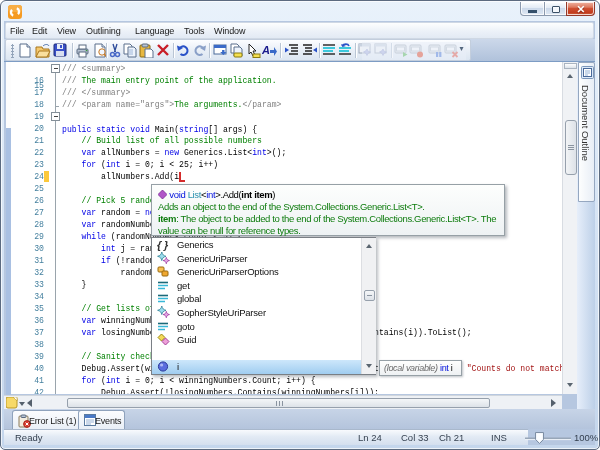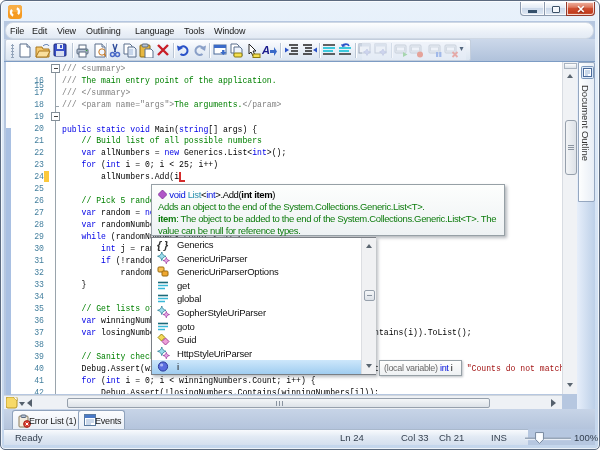--- a/index.html
+++ b/index.html
@@ -9,21 +9,21 @@
 
 .wb{position:absolute;top:1px;height:14px;border:1px solid #8b99ad;border-top:none;box-shadow:inset 0 0 0 1px rgba(255,255,255,.75)}
 #wbmin{left:519px;width:25px;border-radius:0 0 0 4px;background:linear-gradient(#fbfdfe,#e3ebf5 45%,#ccd9ea 50%,#dfe9f4)}
 #wbmax{left:543px;width:23px;border-radius:0;background:linear-gradient(#fbfdfe,#e3ebf5 45%,#ccd9ea 50%,#dfe9f4)}
 #wbcls{left:565px;width:29px;border-radius:0 0 4px 0;border-color:#93392a;background:linear-gradient(#f0b4a2,#dd7a60 40%,#cf4f31 50%,#c23c1e 80%,#d3633f)}
 #wbmin b{position:absolute;left:7px;top:8px;width:9px;height:2.5px;background:#35506b}
 #wbmax b{position:absolute;left:6.5px;top:3.5px;width:8px;height:7px;border:1.5px solid #3b5167;border-radius:1px;background:rgba(255,255,255,.75)}
 #wbcls b{position:absolute;left:8px;top:2px;width:12px;height:10px;color:#fff;font-size:10.5px;font-weight:bold;text-align:center;line-height:10px;text-shadow:0 1px 1px #7c2413}
 #client{position:absolute;left:3px;top:20px;width:591px;height:424px;background:#b6c7e0}
 
-#menuband{position:absolute;left:1px;right:1px;top:1px;height:17px;background:linear-gradient(#fdfefe,#ecf1f8 55%,#e2eaf4);border:1px solid #cfd8e4;border-radius:8px}
+#menuband{position:absolute;left:1px;right:1px;top:1px;height:17px;background:linear-gradient(#fdfefe,#ecf1f8 55%,#e2eaf4);border:1px solid #cfd8e4;border-radius:2px}
 #menuband span{position:absolute;top:3px;font-size:9px;color:#1a1a1a;letter-spacing:-0.1px}
 
 #toolrow{position:absolute;left:0;right:0;top:18px;height:22px;background:linear-gradient(#ccd8ea,#b0c2db)}
 #raft{position:absolute;left:1px;top:0;width:466px;height:22px;background:linear-gradient(#fcfdff,#e9eff7 50%,#dce6f2);border:1px solid #c3cedd;border-radius:2px}
 #raft .grip{position:absolute;left:5px;top:4px;width:3px;height:14px;background-image:radial-gradient(circle at 1.5px 1.5px,#93a4ba 1px,transparent 1.1px);background-size:3px 3px}
 .tbi{position:absolute;top:3px;width:16px;height:16px}
 .tsep{position:absolute;top:3px;width:1px;height:15px;background:#b9c5d4;box-shadow:1px 0 0 #fff}
 #tbdim{position:absolute;left:356px;top:2px;width:104px;height:18px;background:rgba(233,239,247,.55)}
 #tgrip2{position:absolute;left:452px;top:6px;width:7px;height:10px;color:#55677e;font-size:8px;line-height:5px;text-align:center}
 
@@ -79,21 +79,21 @@
 .pi i{position:absolute;left:5px;top:0px;width:13px;height:13px}
 .pi span{position:absolute;left:25px;top:1px;white-space:nowrap}
 .pi.sel{background:linear-gradient(#cde7fb,#a0cdf0)}
 #psb{position:absolute;left:209px;top:0;width:15px;height:136px;background:#f0f1f3;border-left:1px solid #dcdee2}
 #psb .up{position:absolute;left:4px;top:6px;width:0;height:0;border:3.5px solid transparent;border-bottom:4.5px solid #5a6570;border-top:none}
 #psb .dn{position:absolute;left:4px;top:126px;width:0;height:0;border:3.5px solid transparent;border-top:4.5px solid #5a6570;border-bottom:none}
 #psb .th{position:absolute;left:1.5px;top:52px;width:11px;height:11px;background:linear-gradient(#f4f6f8,#dde2e8);border:1px solid #96a0ac;border-radius:2px}
 #psb .th:after{content:"";position:absolute;left:2px;top:4px;width:5px;height:1px;background:#8a94a0}
 #vartip{position:absolute;left:379px;top:360px;width:83px;height:16px;background:linear-gradient(#fefefd,#eef1f3);border:1px solid #96a0a6;box-shadow:1px 1px 2px rgba(90,100,110,.4);font-size:9px;white-space:nowrap}
 #vartip div{position:absolute;left:4px;top:2px;letter-spacing:-0.3px}
-#vartip .it{color:#6a6a6a}
+#vartip .it{font-style:italic;color:#6a6a6a}
 #vartip .b{color:#0010dd}
 </style></head><body>
 <div id="win">
  <svg id="appico" width="14" height="14" viewBox="0 0 14 14">
       <rect width="14" height="14" rx="3.2" fill="#f59b23"></rect>
       <rect width="14" height="7" rx="3.2" fill="#f8ae45"></rect>
       <path d="M5.2 10.6A3.4 3.4 0 0 1 4 4.9" fill="none" stroke="#fff" stroke-width="2.4"></path>
       <path d="M8.8 3.4A3.4 3.4 0 0 1 10 9.1" fill="none" stroke="#fff" stroke-width="2.4"></path>
     </svg>
  <div id="wbmin" class="wb">
@@ -361,21 +361,21 @@
           <i><svg width="12" height="12" viewBox="0 0 12 12">
               <rect x="0.5" y="0.5" width="11" height="11" fill="#fff" stroke="#5a7aa0"></rect>
               <rect x="1" y="1" width="10" height="3" fill="#4a7ac8"></rect>
               <path d="M2 6h8M2 8h8M2 10h5" stroke="#8aa8d0" stroke-width=".9"></path>
             </svg></i>
           <span>Events</span>
         </div>
   </div>
   <div id="status">
    <span style="left:11px">Ready</span>
-   <span style="left:336px">Ln 24</span>
+   <span style="left:354px">Ln 24</span>
    <span style="left:397px">Col 33</span>
    <span style="left:435px">Ch 21</span>
    <span style="left:487px">INS</span>
    <span style="left:570px">100%</span>
    <svg style="position:absolute;left:521px;top:1px" width="50" height="14" viewBox="0 0 50 14">
           <rect x="0" y="6.5" width="46" height="1.6" fill="#97a6b8"></rect>
           <rect x="0" y="8.1" width="46" height="1" fill="#eef3f9"></rect>
           <path d="M10.5 1.5h8v7l-4 4-4-4z" fill="#e8eef6" stroke="#7d8ea4"></path>
           <path d="M11.5 2.5h6v5.6l-3 3-3-3z" fill="#fbfdff"></path>
         </svg>
@@ -440,27 +440,20 @@
         </svg></i>
       <span>goto</span>
     </div>
 <div class="pi" style="top:95px">
       <i><svg width="13" height="13" viewBox="0 0 13 13">
           <path d="M4.5 1L8 4.5 4.5 8 1 4.5z" fill="#f5d95a" stroke="#9a8a10"></path>
           <path d="M8.5 5L12 8.5 8.5 12 5 8.5z" fill="#eda0d8" stroke="#a8409a"></path>
         </svg></i>
       <span>Guid</span>
     </div>
-<div class="pi" style="top:109px">
-      <i><svg width="13" height="13" viewBox="0 0 13 13">
-          <path d="M4.8 0C5.4 2.6 6.4 3.6 9 4.3 6.4 5 5.4 6 4.8 8.6 4.2 6 3.2 5 .6 4.3 3.2 3.6 4.2 2.6 4.8 0Z" fill="#9adcec" stroke="#2a7f96" stroke-width=".8"></path>
-          <path d="M9.3 5.4c.45 1.95 1.2 2.7 3.15 3.15-1.95.45-2.7 1.2-3.15 3.15-.45-1.95-1.2-2.7-3.15-3.15 1.95-.45 2.7-1.2 3.15-3.15Z" fill="#e6a6e6" stroke="#94349a" stroke-width=".8"></path>
-        </svg></i>
-      <span>HttpStyleUriParser</span>
-    </div>
 <div class="pi sel" style="top:122px">
       <i><svg width="13" height="13" viewBox="0 0 13 13">
           <circle cx="6" cy="6.5" r="4.6" fill="#5a6ede" stroke="#2a3a9a"></circle>
           <circle cx="4.6" cy="5" r="1.6" fill="#aeb8f5"></circle>
         </svg></i>
       <span>i</span>
     </div>
  <div id="psb">
       <div class="up"></div>
       <div class="th"></div>

